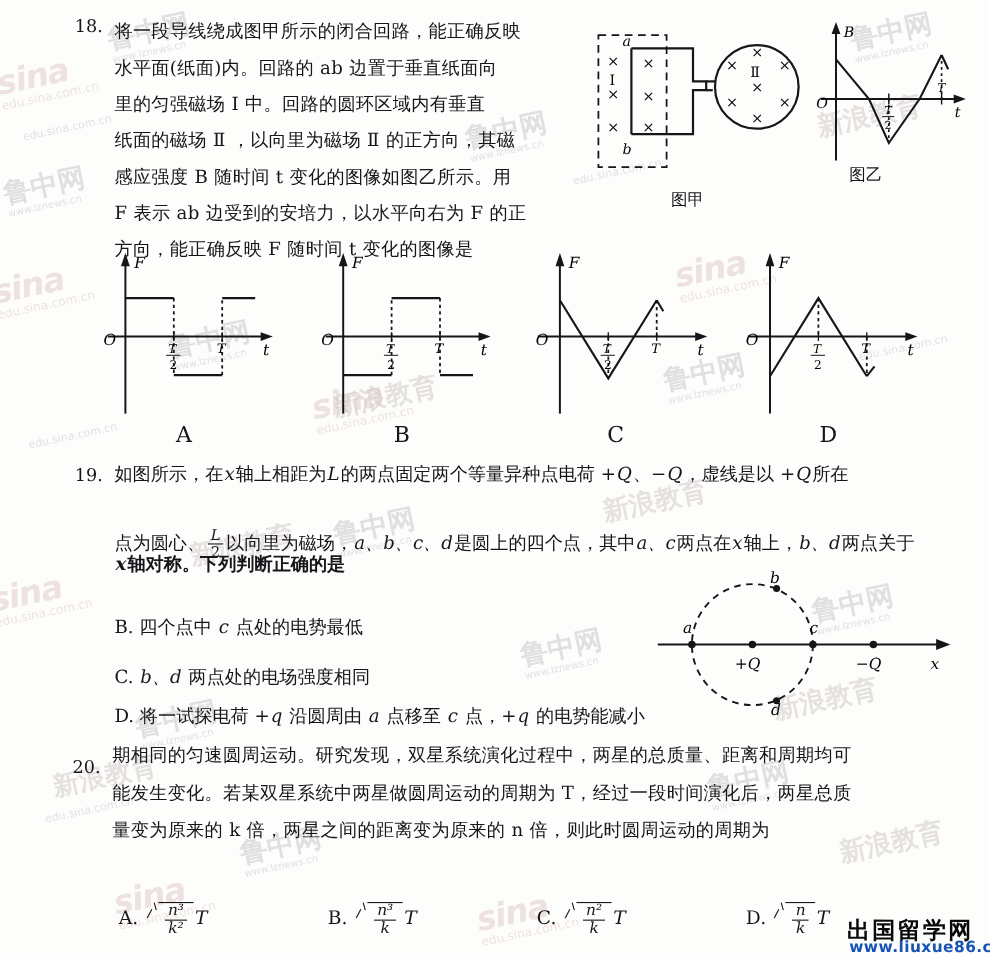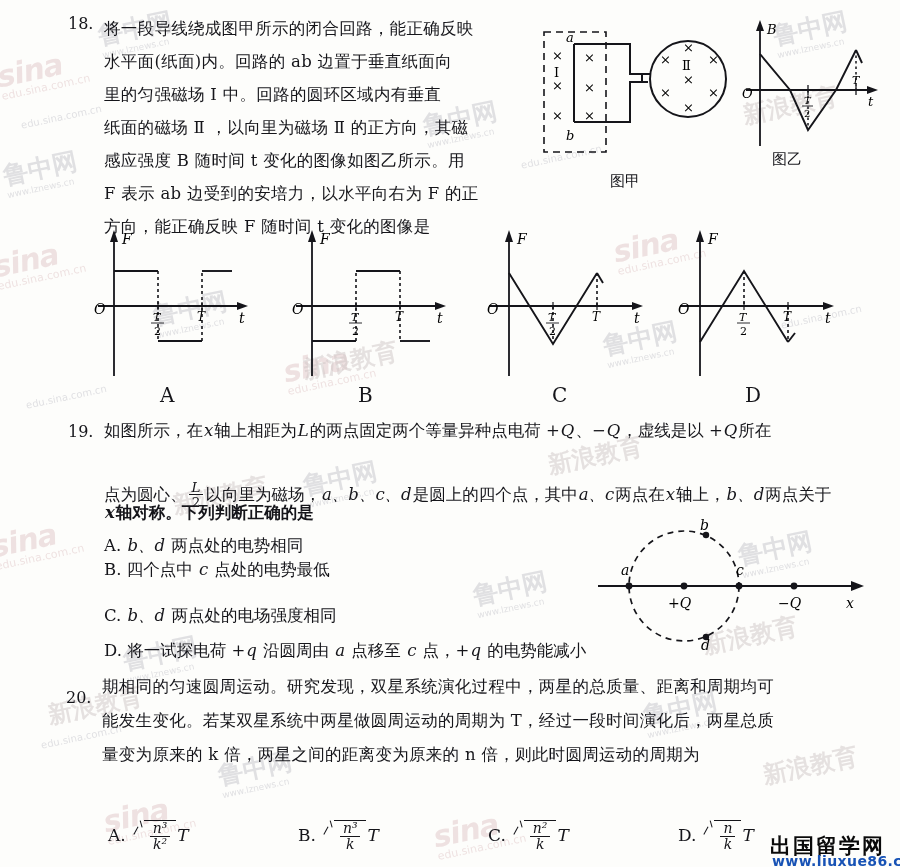--- a/index.html
+++ b/index.html
@@ -291,23 +291,20 @@
     </div>
 
     <div style="position:absolute;left:104px;top:480px;font-size:16.5px;white-space:nowrap;">
       <span>点为圆心、</span><span class="frac"><i class="num v">L</i><span class="den">2</span></span><span>以向里为磁场，</span><i class="v">a、b、c、d</i><span>是圆上的四个点，其中</span><i class="v">a、c</i><span>两点在</span><i class="v">x</i><span>轴上，</span><i class="v">b、d</i><span>两点关于</span>
     </div>
 
     <div style="position:absolute;left:104px;top:502px;font-size:16.5px;white-space:nowrap;font-weight:bold;">
       <i class="v">x</i><span>轴对称。下列判断正确的是</span>
     </div>
 
-    <div style="position:absolute;left:104px;top:535px;font-size:16.5px;white-space:nowrap;">
-      <span>A.</span>&nbsp;<i class="v">b、d</i><span> 两点处的电势相同</span>
-    </div>
     <div style="position:absolute;left:104px;top:559px;font-size:16.5px;white-space:nowrap;">
       <span>B.</span>&nbsp;<span>四个点中 </span><i class="v">c</i><span> 点处的电势最低</span>
     </div>
     <div style="position:absolute;left:104px;top:605px;font-size:16.5px;white-space:nowrap;text-align:right;">
       <span>C.</span>&nbsp;<i class="v">b、d</i><span> 两点处的电场强度相同</span>
     </div>
     <div style="position:absolute;left:104px;top:640px;font-size:16.5px;white-space:nowrap;">
       <span>D.</span>&nbsp;<span>将一试探电荷 +</span><i class="v">q</i><span> 沿圆周由 </span><i class="v">a</i><span> 点移至 </span><i class="v">c</i><span> 点，+</span><i class="v">q</i><span> 的电势能减小</span>
     </div>
 

